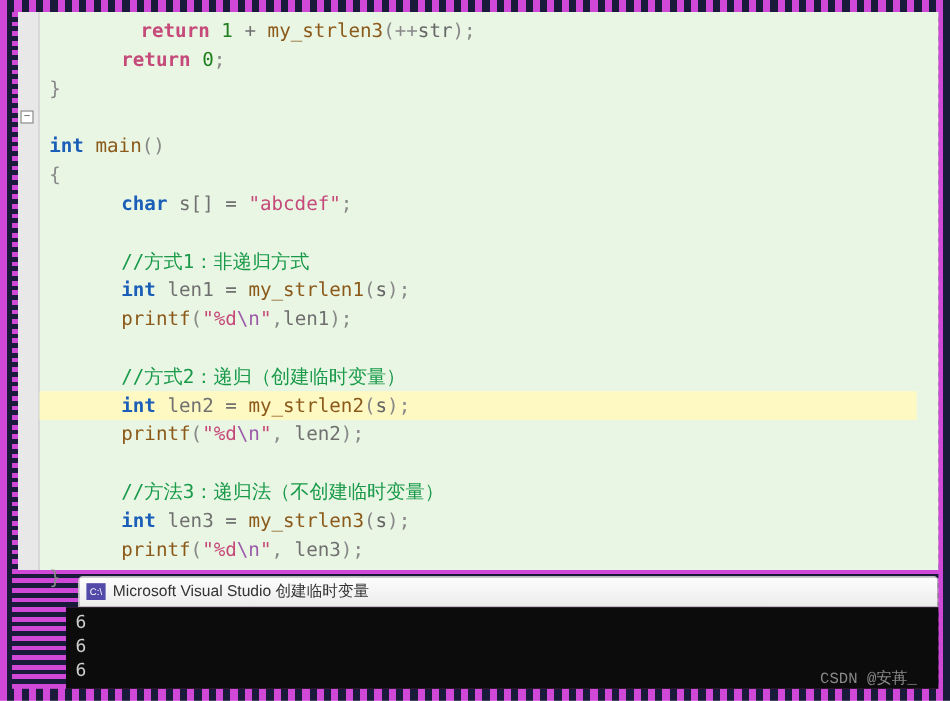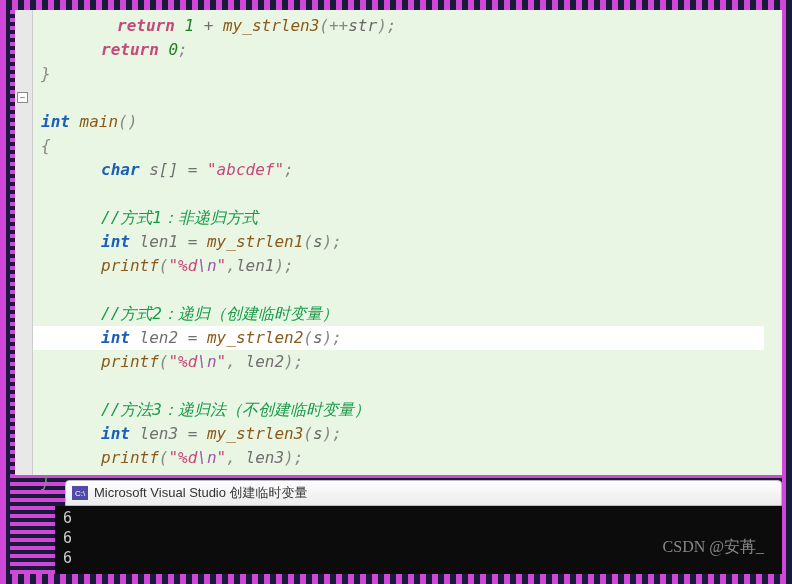--- a/index.html
+++ b/index.html
@@ -43,24 +43,24 @@
     width: 11px; height: 11px;
     border: 1px solid #888;
     background: #fff;
     font-size: 9px;
     line-height: 9px;
     text-align: center;
     color: #666;
   }
   .code {
     position: absolute;
-    left: 18px; top: 4px; right: 18px; font-style: italic;
+    left: 18px; top: 4px; right: 18px;
   }
   .line { height: 24px; padding-left: 8px; position: relative; }
-  .line.hl { background: #ffffff; }
+  .line.hl { background: #fef9c3; }
   .indent1 { padding-left: 68px; }
   .indent2 { padding-left: 84px; }
   .kw-return { color: #c54a7a; font-weight: bold; }
   .num { color: #208020; }
   .brace { color: #888; }
   .type { color: #1a5eb8; font-weight: bold; }
   .func { color: #8b5a1a; }
   .string { color: #c54a7a; }
   .escape { color: #9a5aa8; }
   .comment { color: #199a4a; margin-top: 22px; }
@@ -98,23 +98,23 @@
     background: #0c0c0c;
     color: #ccc;
     font-family: Consolas, monospace;
     font-size: 15px;
     padding: 2px 8px;
     line-height: 20px;
     white-space: pre;
   }
   .watermark {
     position: absolute;
-    bottom: 16px; right: 18px;
-    font-family: Liberation Serif, serif;
-    font-size: 16px;
+    bottom: 0; right: 18px;
+    font-family: Liberation Mono, monospace;
+    font-size: 13px;
     color: #888;
   }
 </style>
 </head>
 <body>
 
 <div class="border-frame">
   <div class="inner-frame">
 
     <div class="editor">

